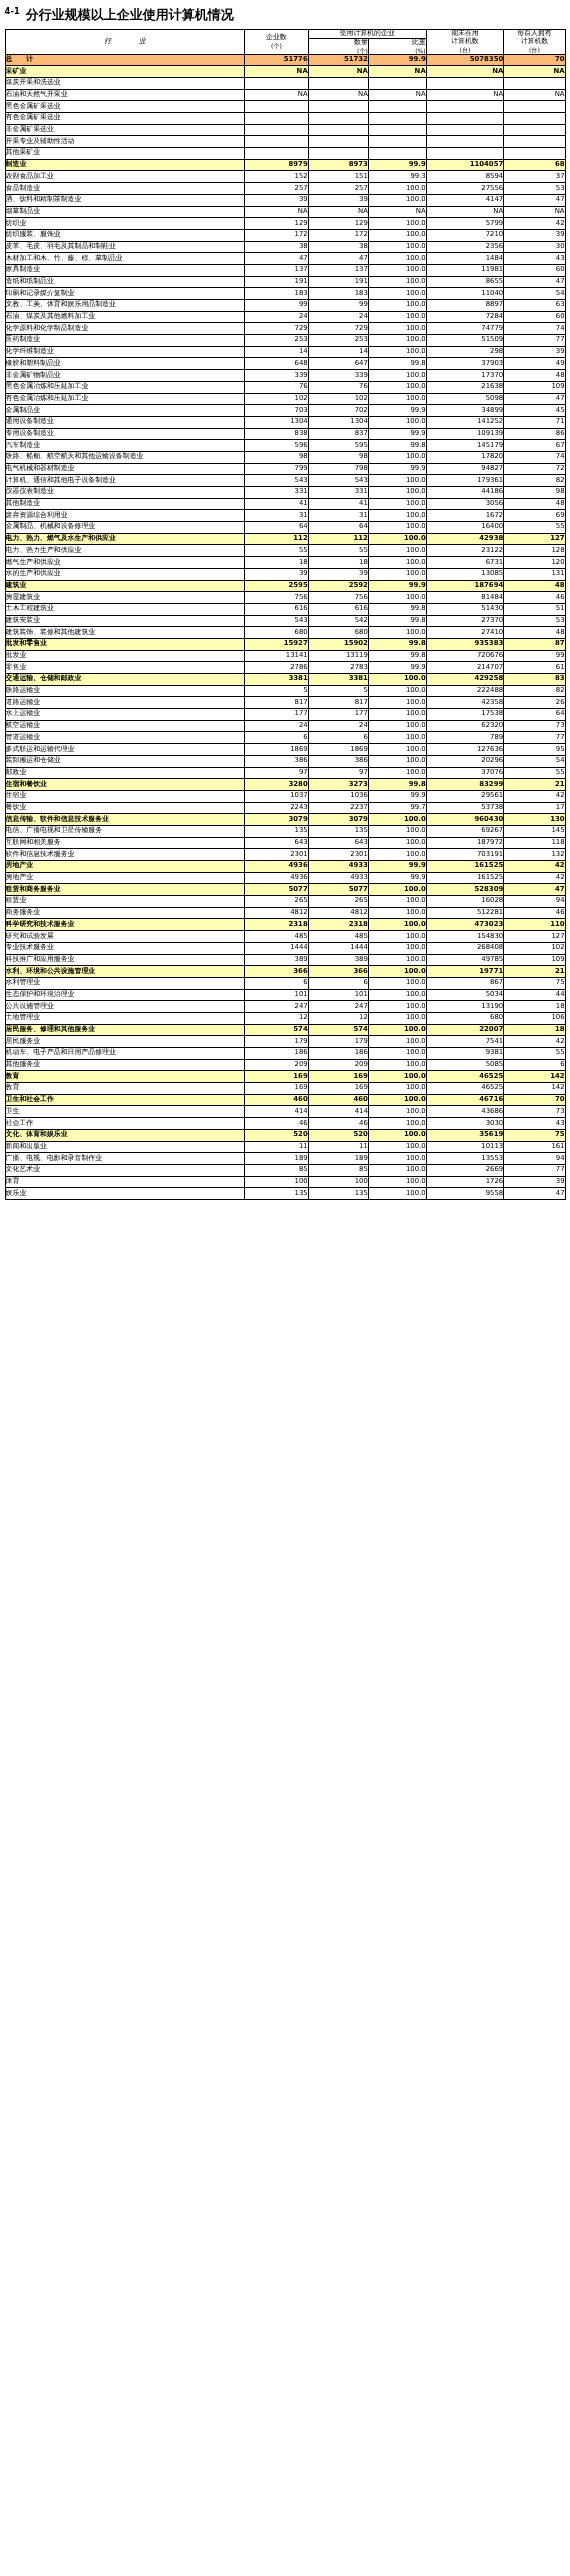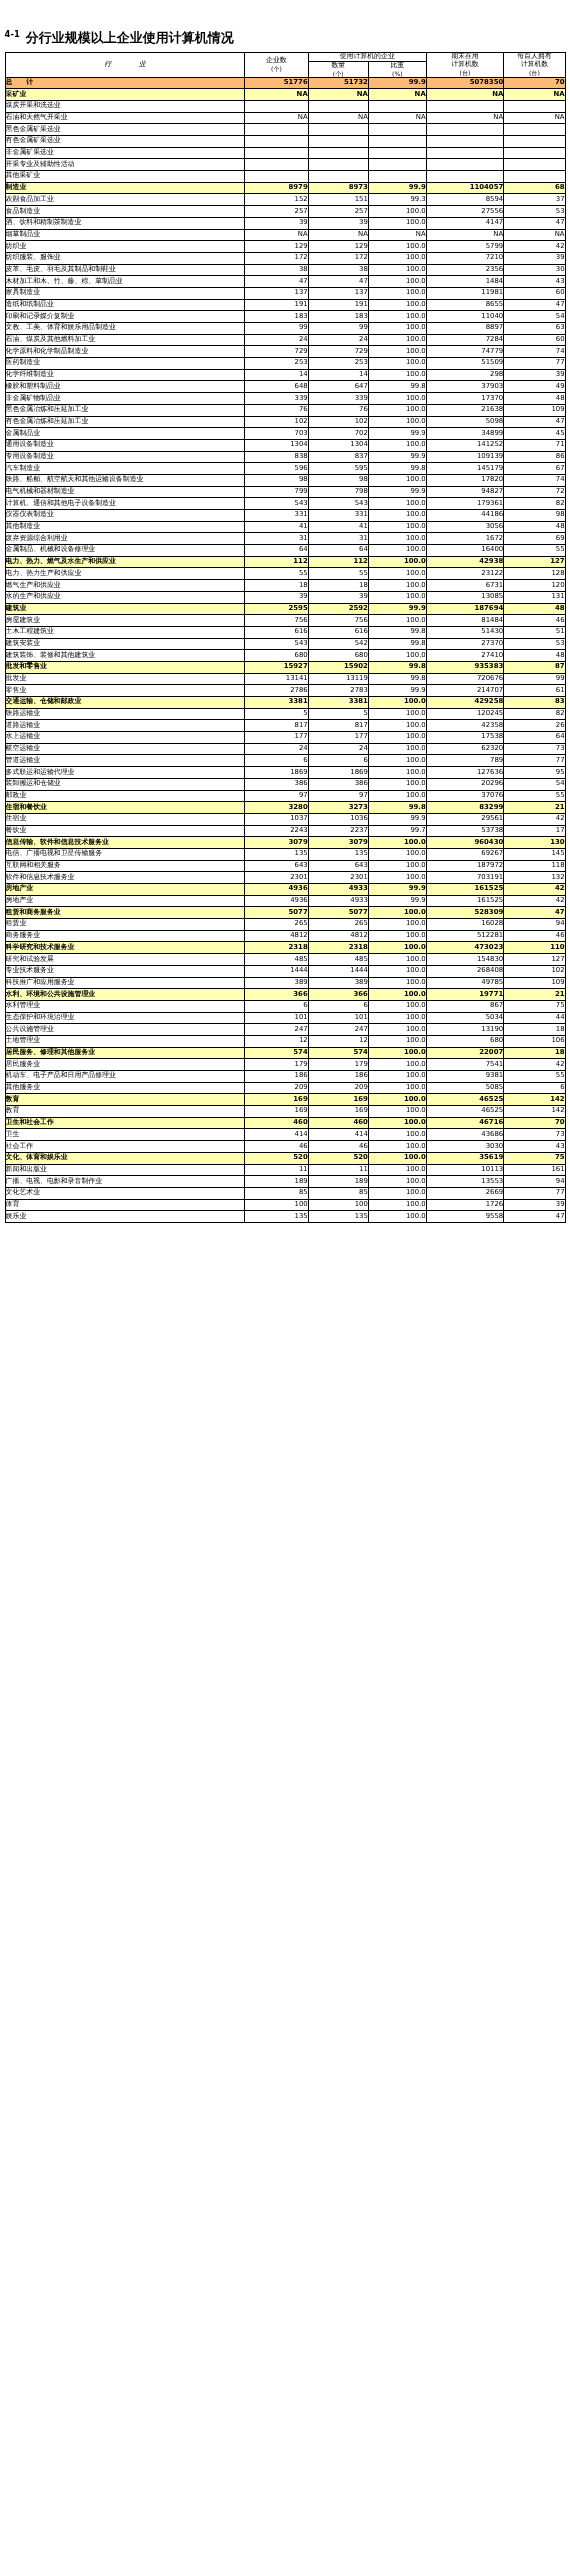--- a/index.html
+++ b/index.html
@@ -2,21 +2,21 @@
 <html style="font-size:12.2px"><head>
 <meta charset="utf-8">
 <style>
   html,body{margin:0;padding:0;background:#ffffff;}
   body{
     width:570px;
     font-family:"DejaVu Sans","Liberation Sans",sans-serif;
     color:#000;
     -webkit-font-smoothing:none;
   }
-  .page{width:570px;position:relative;padding:0;margin-top:23px;}
+  .page{width:570px;position:relative;padding:0;}
   .title-row{
     display:flex;align-items:flex-start;
     padding:6.1px 0 4.6px 4.6px;
   }
   .title-num{font-size:8.4px;font-weight:bold;margin-right:6.1px;white-space:nowrap;}
   .title-text{font-size:13px;font-weight:bold;}
   table.stat{
     border-collapse:collapse;
     width:561px;
     margin-left:4.6px;
@@ -42,21 +42,21 @@
     font-weight:normal;
     padding:1.5px 0.8px;
   }
   th.hdr-name{
     font-size:7.6px;
     letter-spacing:4.6px;
     text-indent:4.6px;
     font-style:italic;
   }
   th.grp{font-size:6.9px;}
-  th.sub{font-size:6.5px;}
+  th.sub{font-size:6.5px;text-align:right;}
   .unit{font-size:6.1px;display:block;}
   td.name{
     text-align:left;
     padding:0.8px 1.5px 0.8px 3.1px;
     height:10.7px;
   }
   td.num{
     text-align:right;
     padding:0.8px 3.8px 0.8px 0.8px;
     height:10.7px;
@@ -548,21 +548,21 @@
           <td class="num">3381</td>
           <td class="num">100.0</td>
           <td class="num">429258</td>
           <td class="num">83</td>
         </tr>
         <tr class="plain">
           <td class="name indent">铁路运输业</td>
           <td class="num">5</td>
           <td class="num">5</td>
           <td class="num">100.0</td>
-          <td class="num">120245</td>
+          <td class="num">222488</td>
           <td class="num">82</td>
         </tr>
         <tr class="plain">
           <td class="name indent">道路运输业</td>
           <td class="num">817</td>
           <td class="num">817</td>
           <td class="num">100.0</td>
           <td class="num">42358</td>
           <td class="num">26</td>
         </tr>

